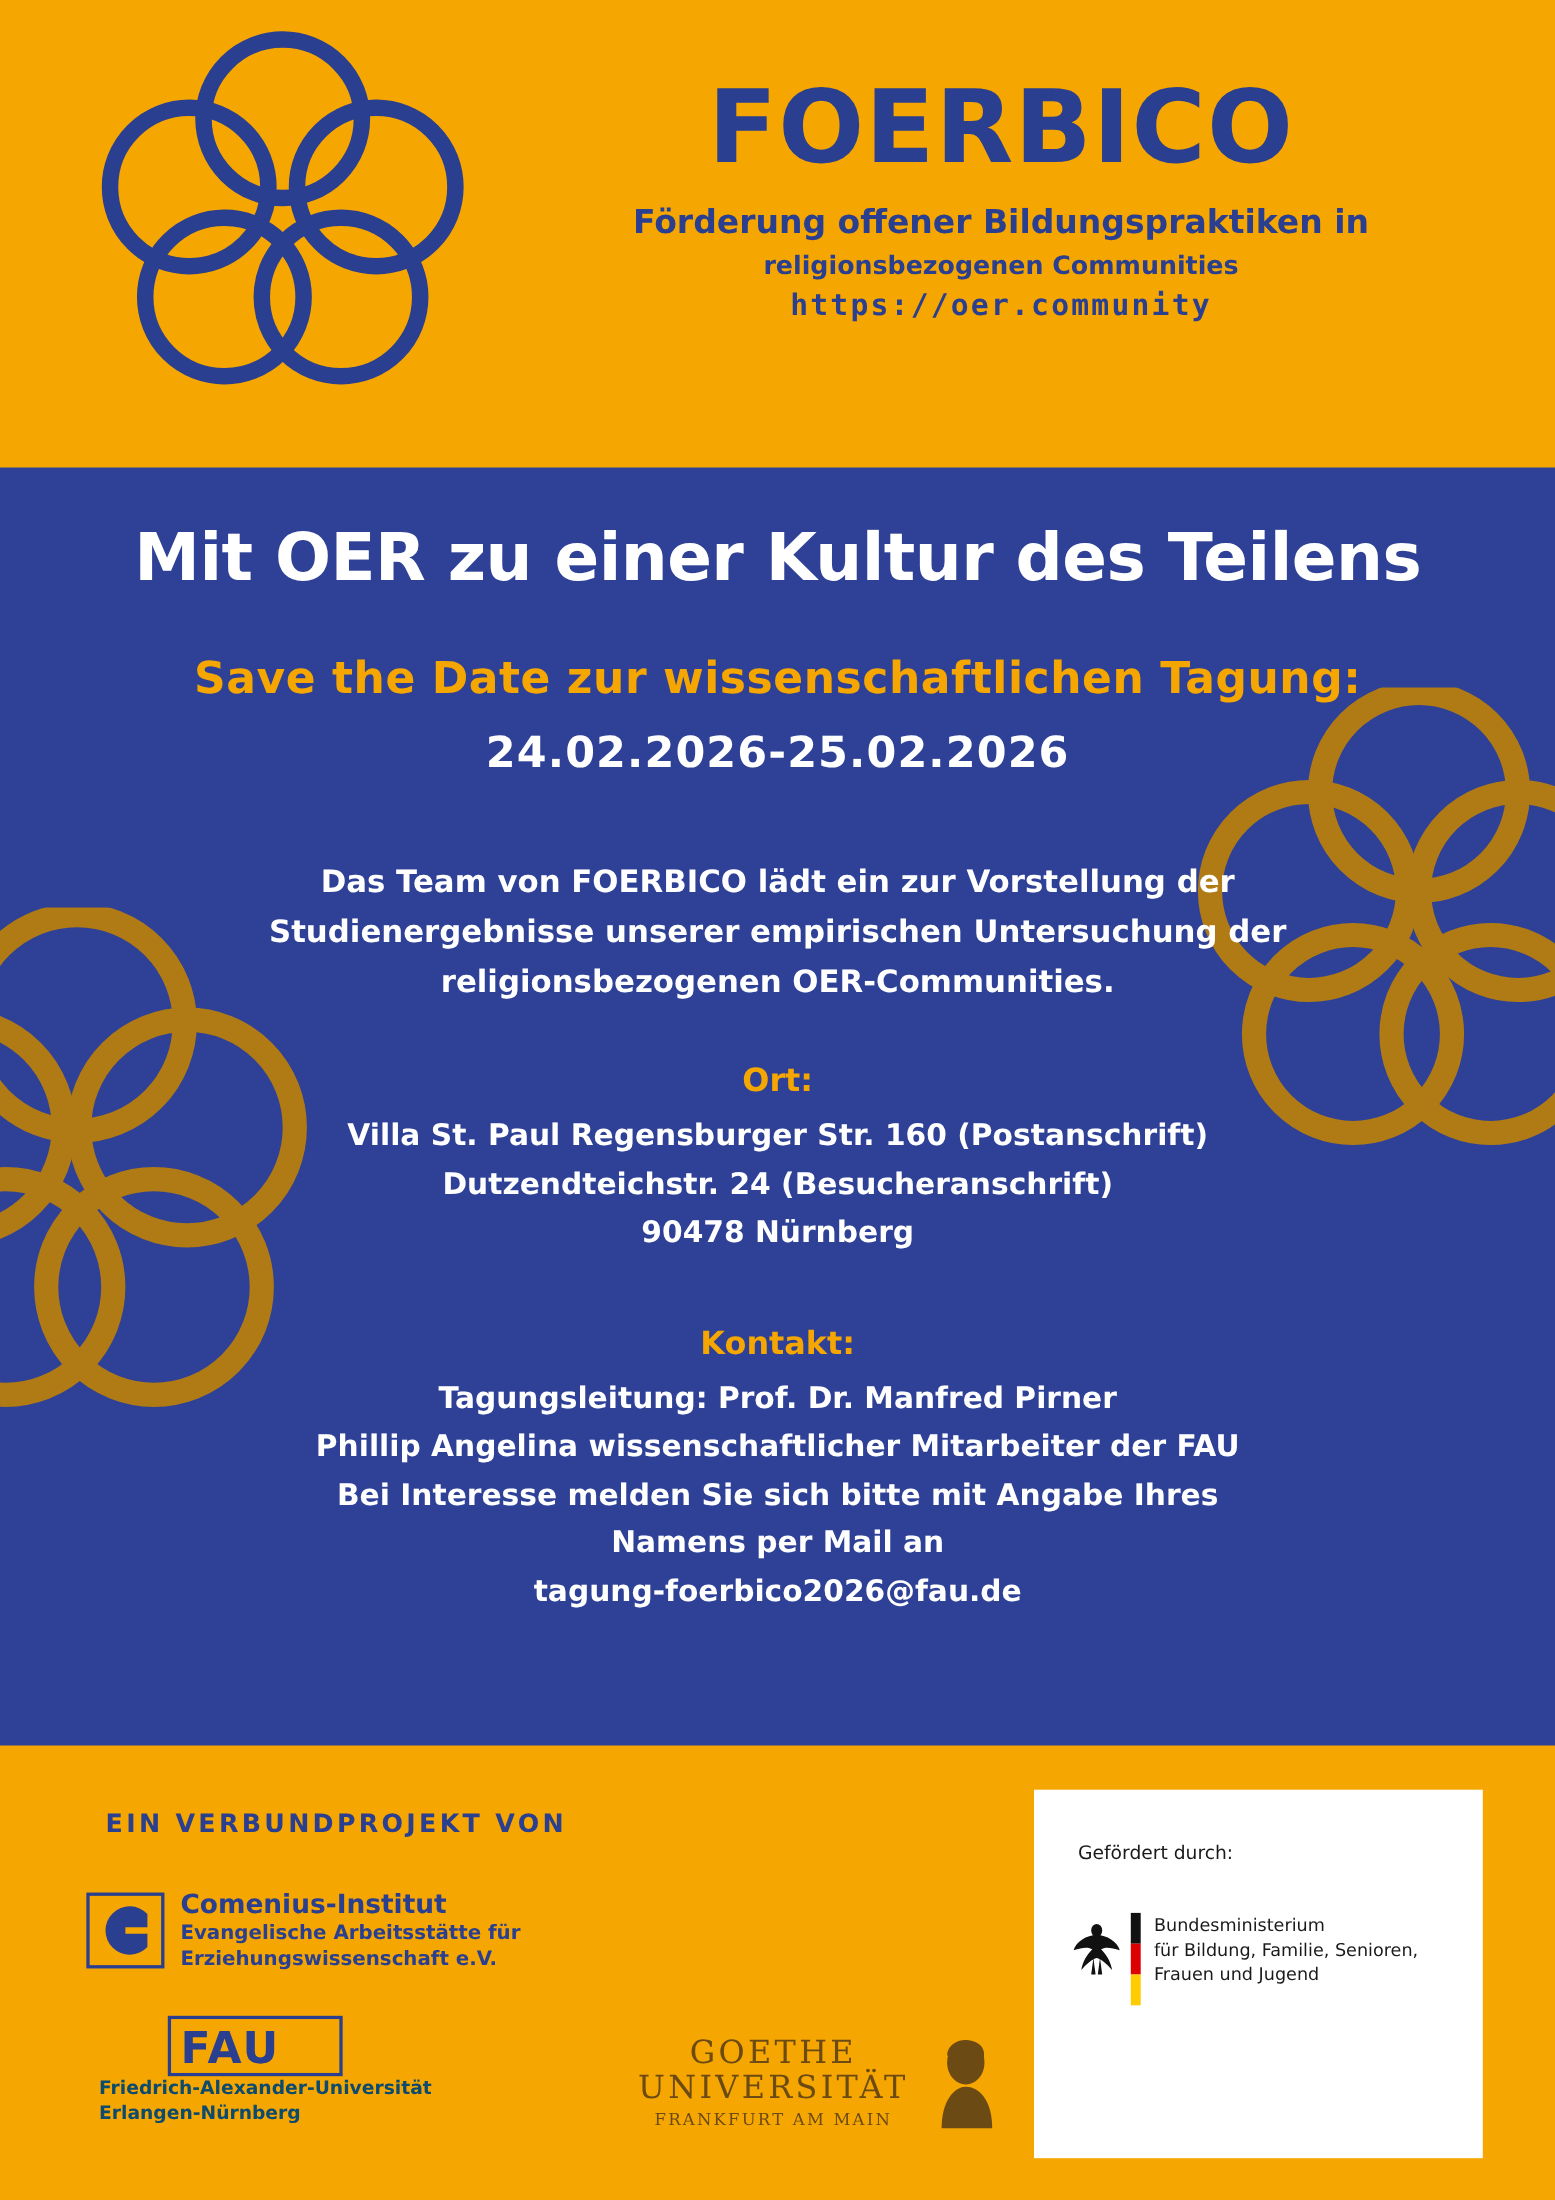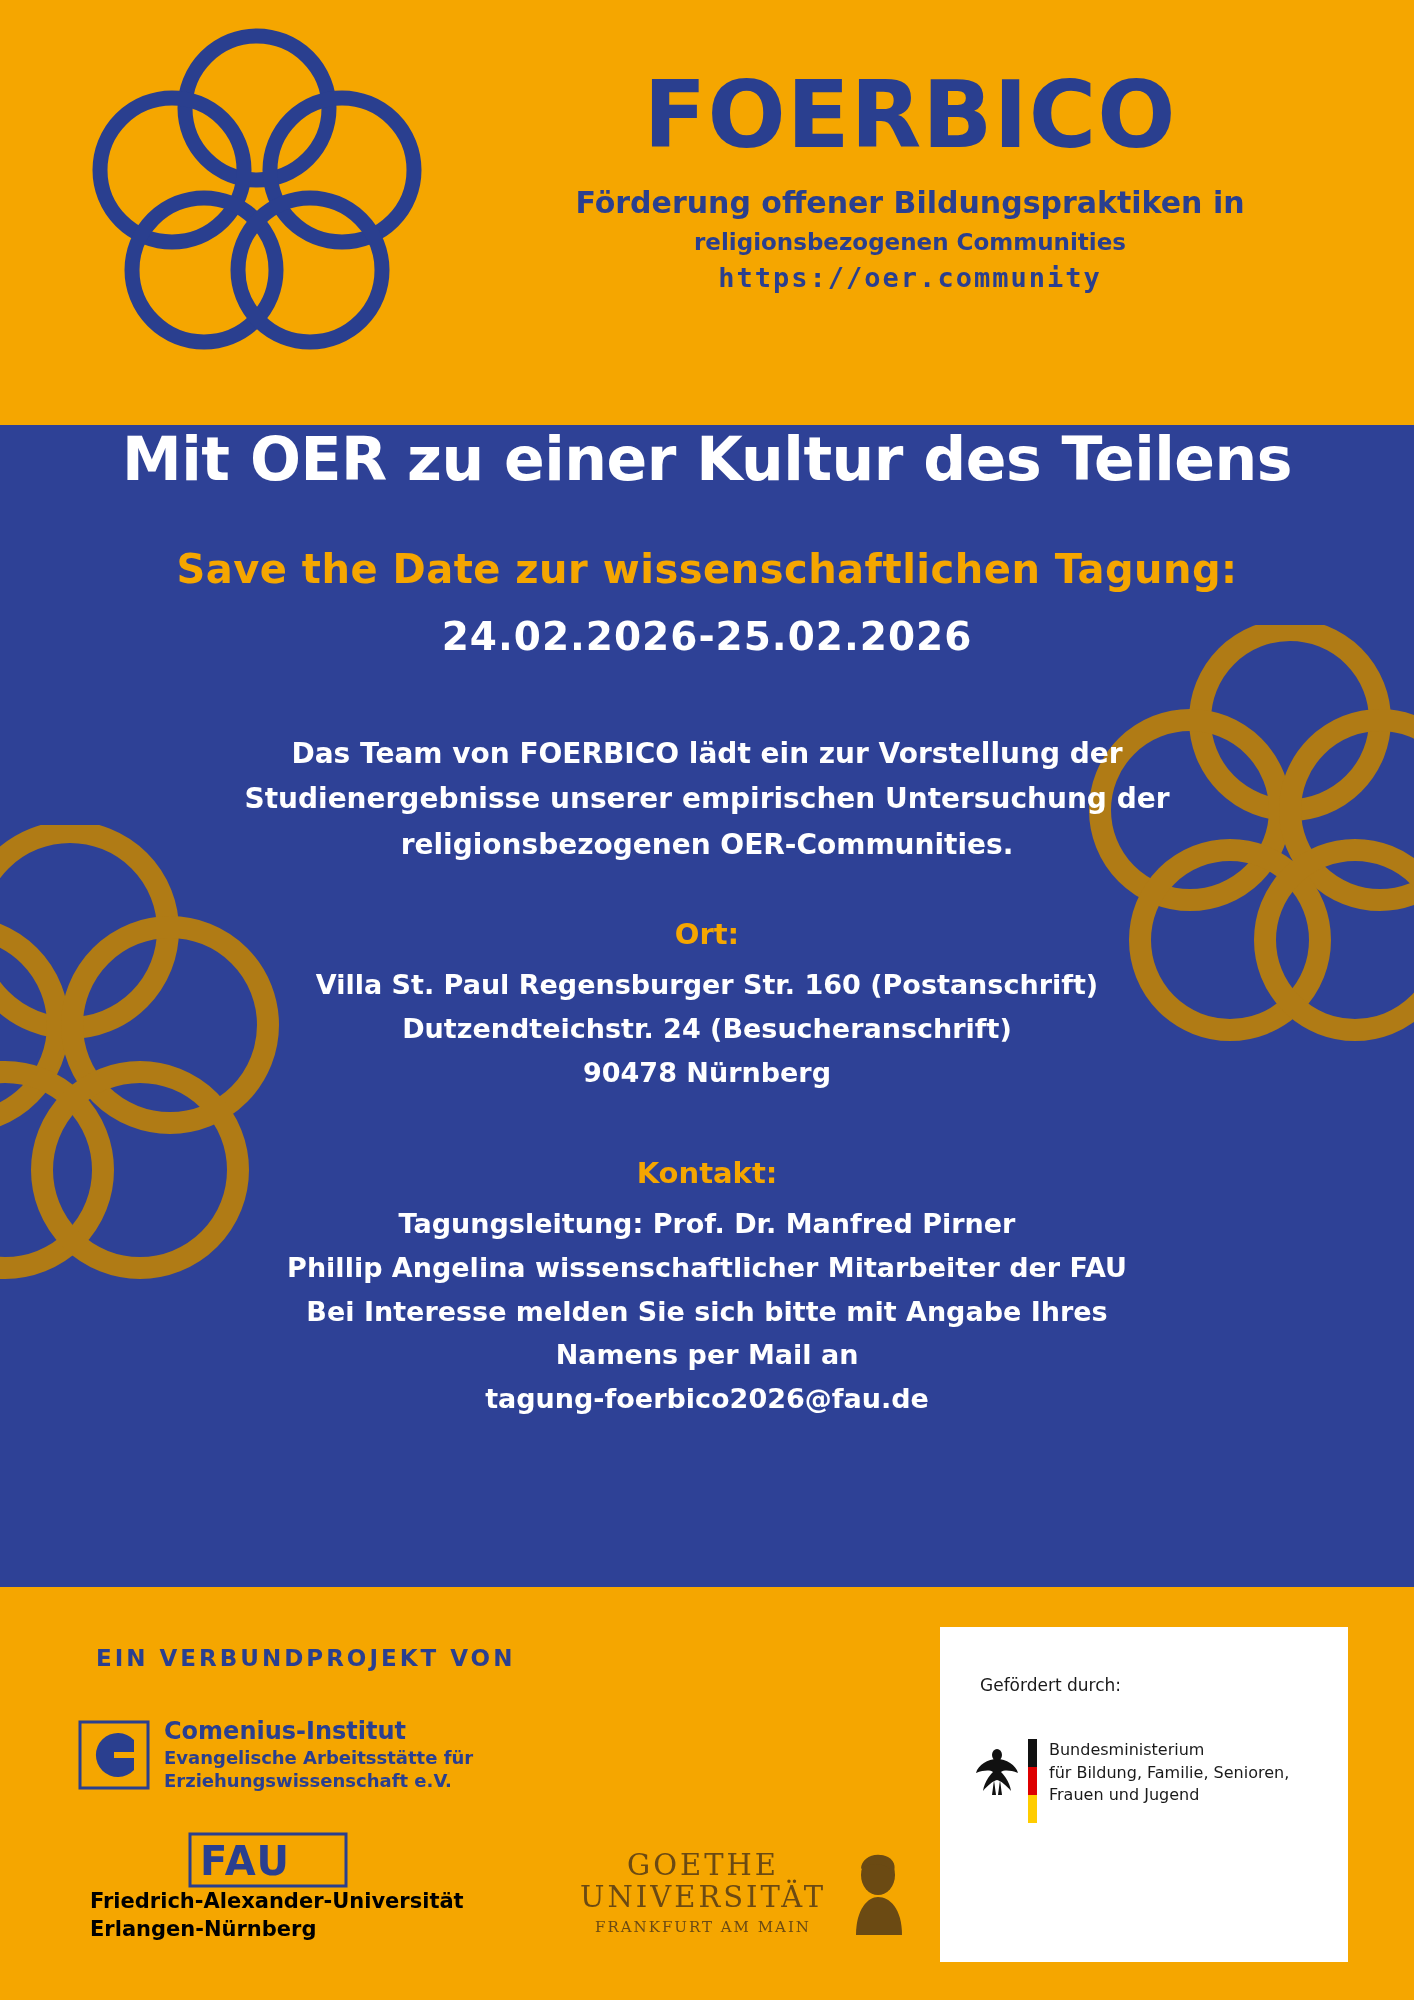--- a/index.html
+++ b/index.html
@@ -91,20 +91,21 @@
     z-index: 2;
     text-align: center;
     padding: 0 70px;
     box-sizing: border-box;
   }
   .headline {
     color: #ffffff;
     font-size: 60px;
     font-weight: bold;
     margin: 0;
+    padding-top: 48px;
     line-height: 1.15;
     letter-spacing: -0.5px;
   }
   .save-date {
     color: #f5a600;
     font-size: 40px;
     font-weight: bold;
     margin: 52px 0 0 0;
     letter-spacing: 0.5px;
   }
@@ -181,22 +182,22 @@
   .fau {
     position: absolute;
     left: 72px;
     top: 245px;
     display: flex;
     align-items: center;
     flex-direction: column;
   }
   .fau-text {
     margin-left: 18px;
-    color: #000000;
-    font-size: 21px;
+    color: #0c4a6e;
+    font-size: 17px;
     font-weight: bold;
     line-height: 1.32;
   }
   .goethe {
     position: absolute;
     left: 580px;
     top: 262px;
     display: flex;
     align-items: center;
     color: #6b4a13;

